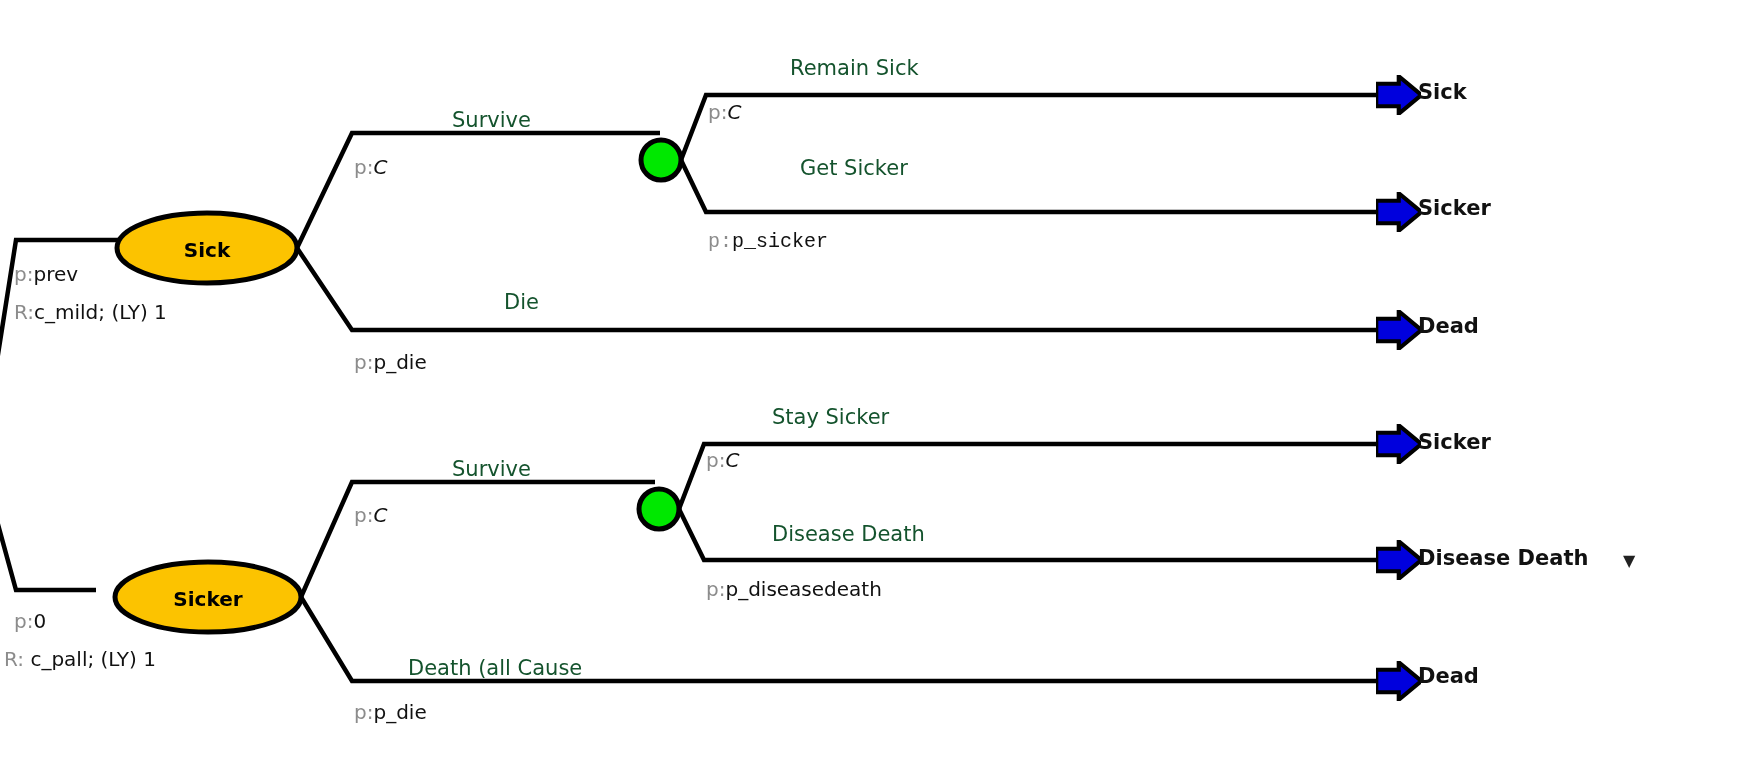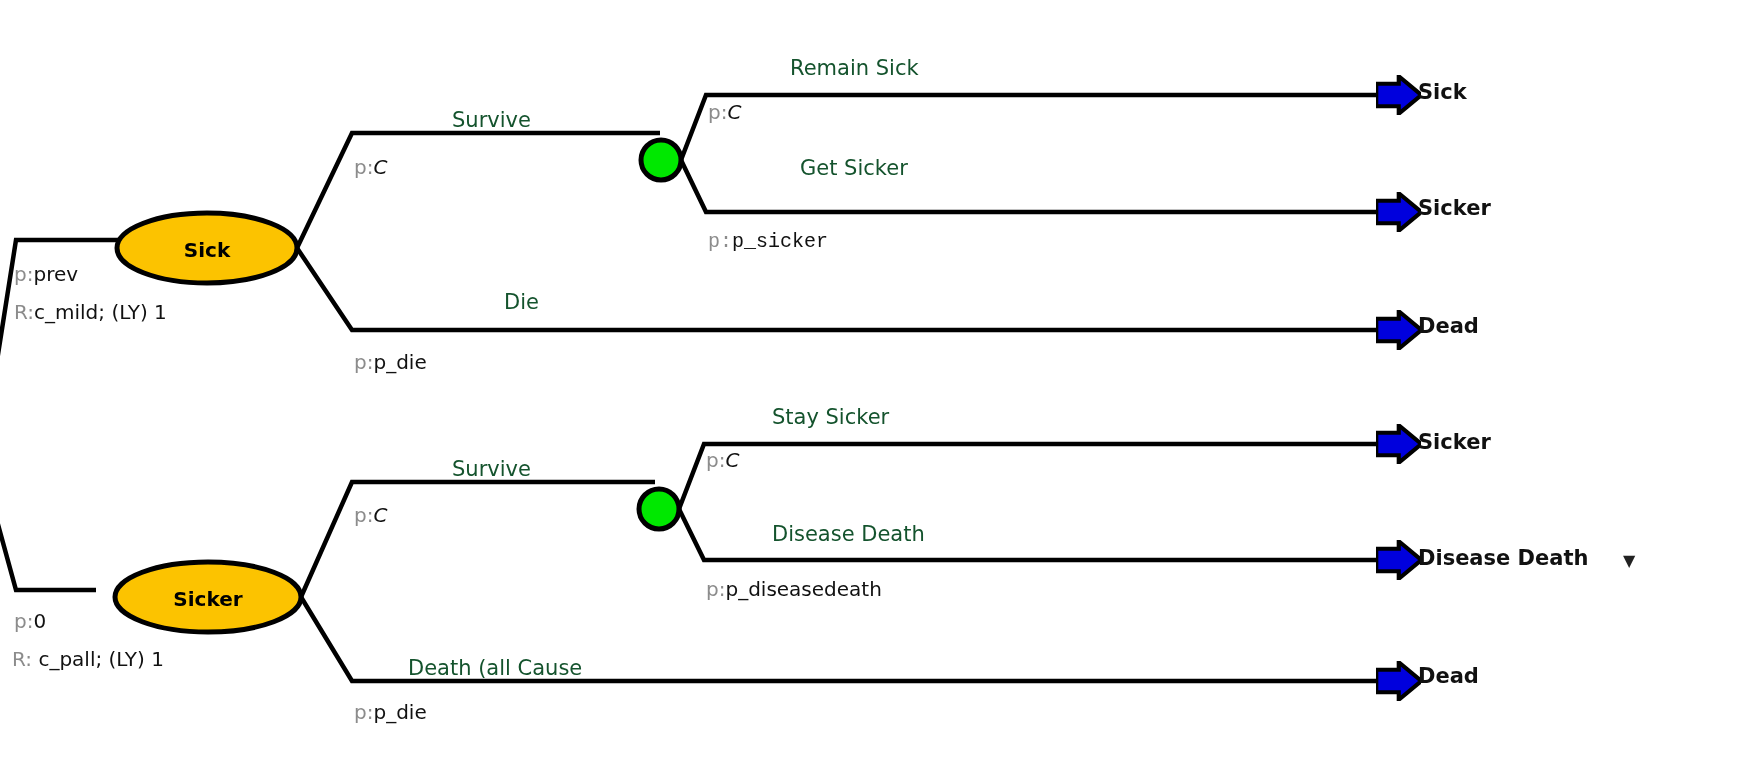--- a/index.html
+++ b/index.html
@@ -141,21 +141,21 @@
   <div class="lbl terminal-label" style="left:1418px; top:80px;">Sick</div>
 
   <div class="lbl terminal-label" style="left:1418px; top:196px;">Sicker</div>
 
   <div class="lbl terminal-label" style="left:1418px; top:314px;">Dead</div>
 
   <div class="lbl node-text" style="left:138px; top:587px; width:140px;">Sicker</div>
 
   <div class="lbl expr" style="left:14px; top:609px;"><span class="pfx">p:</span><span>0</span></div>
 
-  <div class="lbl expr" style="left:12px; top:647px;"><span class="pfx">R:</span><span> c_pall; (LY) 1</span></div>
+  <div class="lbl expr" style="left:4px; top:647px;"><span class="pfx">R:</span><span> c_pall; (LY) 1</span></div>
 
   <div class="lbl branch-name" style="left:452px; top:457px;">Survive</div>
 
   <div class="lbl expr" style="left:354px; top:503px;"><span class="pfx">p:</span><span class="ital">C</span></div>
 
   <div class="lbl branch-name" style="left:772px; top:405px;">Stay Sicker</div>
 
   <div class="lbl expr" style="left:706px; top:448px;"><span class="pfx">p:</span><span class="ital">C</span></div>
 
   <div class="lbl branch-name" style="left:772px; top:522px;">Disease Death</div>

